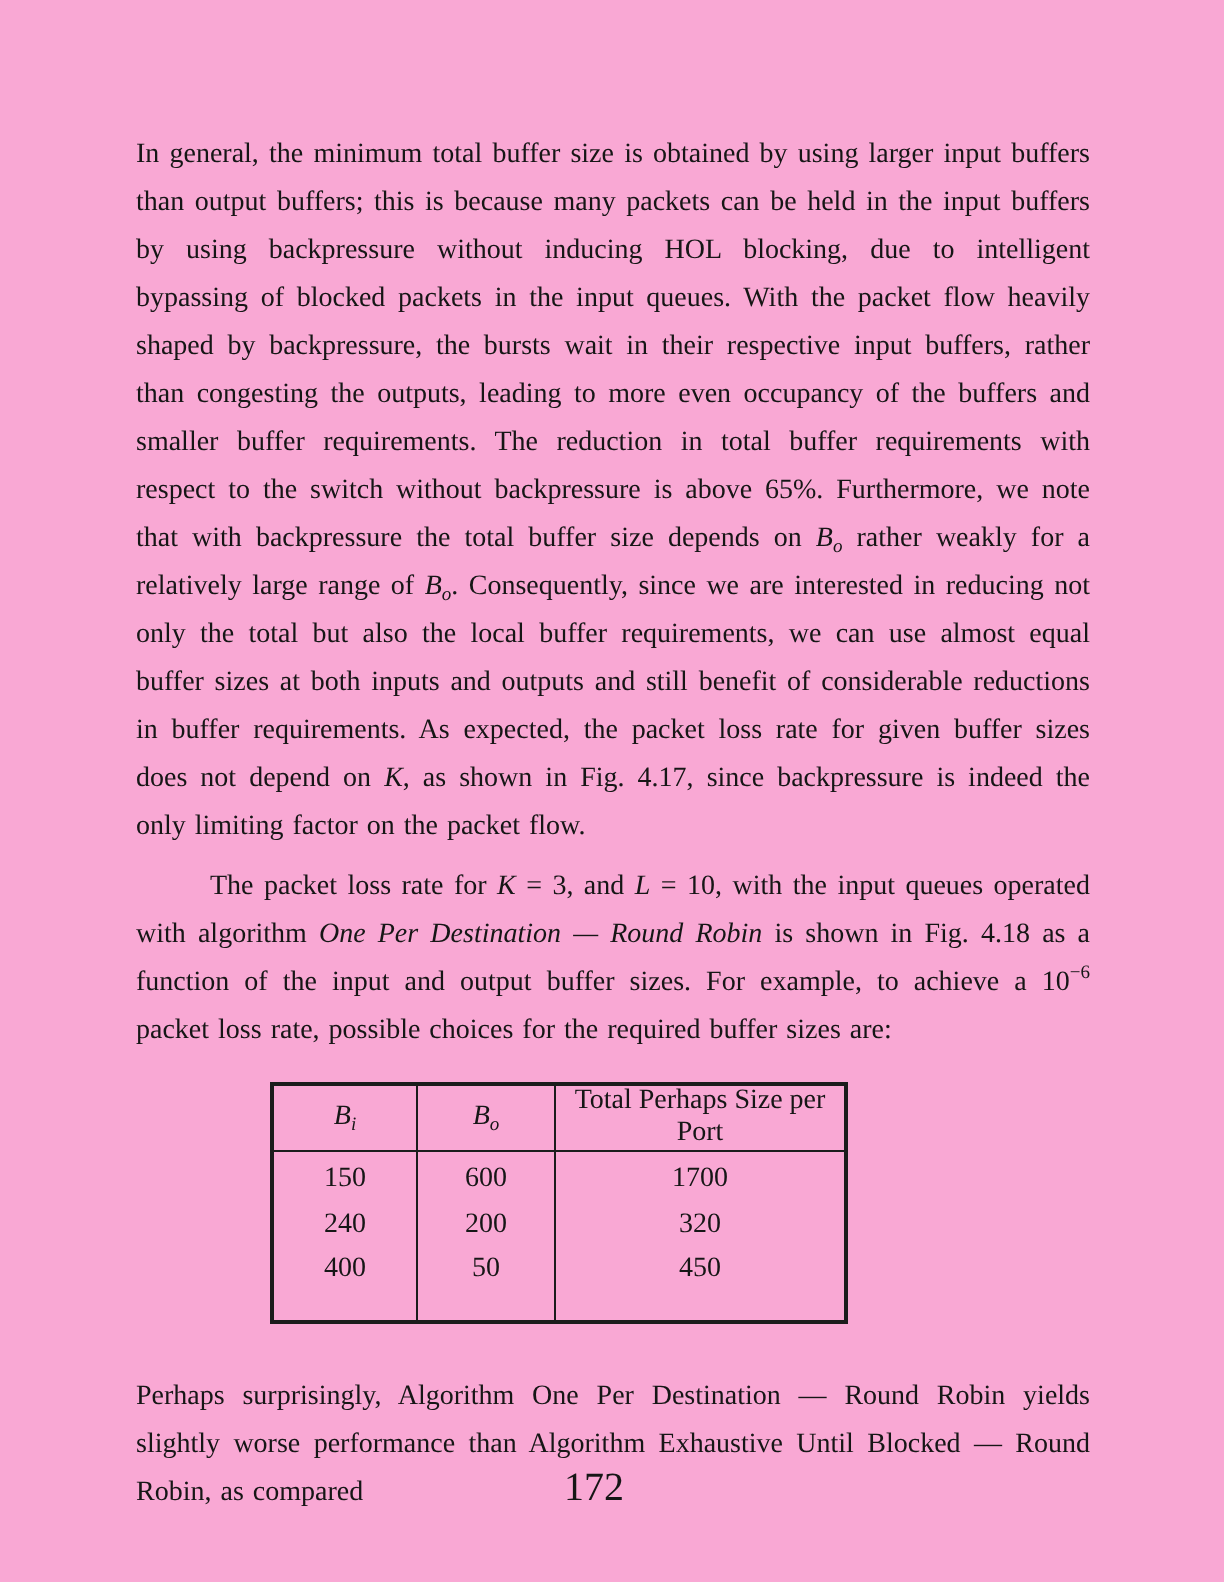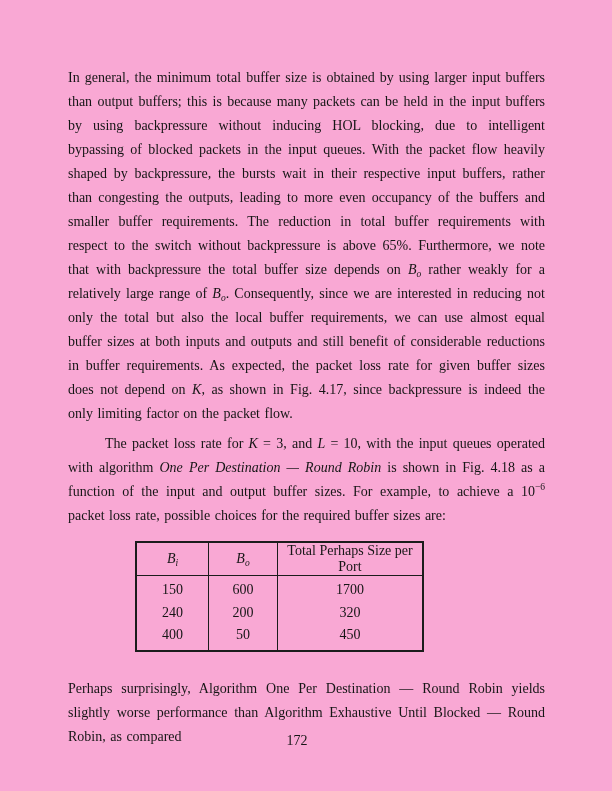--- a/index.html
+++ b/index.html
@@ -63,31 +63,31 @@
     font-weight: normal;
   }
   table.data-table thead th {
     height: 25px;
     border-bottom: 1.6px solid #1c1c1c;
   }
   table.data-table tbody td {
     height: 22.5px;
   }
   table.data-table tbody tr:first-child td { padding-top: 3px; text-align: center; }
-  table.data-table tbody tr:last-child td { padding-bottom: 3px; }
+  table.data-table tbody tr:last-child td { padding-bottom: 13px; }
   table.data-table th:nth-child(1), table.data-table td:nth-child(1) { width: 71px; }
   table.data-table th:nth-child(2), table.data-table td:nth-child(2) { width: 68px; }
   table.data-table th:nth-child(3), table.data-table td:nth-child(3) { width: 144px; }
   .page-number {
     position: absolute;
     top: 733px;
     left: 0;
     width: 594px; 
     text-align: center;
-    font-size: 14px;
+    font-size: 20px;
   }
 </style>
 </head>
 <body>
 
 <div class="page">
   <div class="content">
 
     <p class="para"><span>In general, the minimum total buffer size is obtained by using larger input buffers than output buffers; this is because many packets can be held in the input buffers by using backpressure without inducing HOL blocking, due to intelligent bypassing of blocked packets in the input queues. With the packet flow heavily shaped by backpressure, the bursts wait in their respective input buffers, rather than congesting the outputs, leading to more even occupancy of the buffers and smaller buffer requirements. The reduction in total buffer requirements with respect to the switch without backpressure is above 65%. Furthermore, we note that with backpressure the total buffer size depends on </span><span class="it">B</span><sub class="it">o</sub><span> rather weakly for a relatively large range of </span><span class="it">B</span><sub class="it">o</sub><span>. Consequently, since we are interested in reducing not only the total but also the local buffer requirements, we can use almost equal buffer sizes at both inputs and outputs and still benefit of considerable reductions in buffer requirements. As expected, the packet loss rate for given buffer sizes does not depend on </span><span class="it">K</span><span>, as shown in Fig. 4.17, since backpressure is indeed the only limiting factor on the packet flow.</span></p>
 

